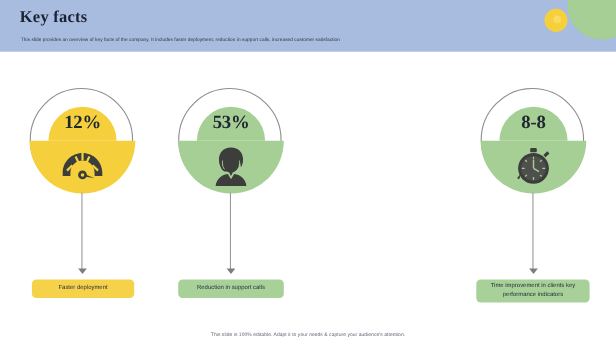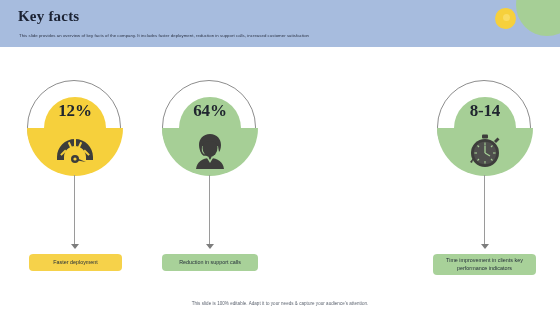--- a/index.html
+++ b/index.html
@@ -217,21 +217,21 @@
       <div class="connector"></div>
       <div class="connector-arrow"></div>
       <div class="pill" style="background:#f6d24a">Faster deployment</div>
     </div>
 
     <div class="fact f1">
       <div class="circle-wrap">
         <div class="outer-ring"></div>
         <div class="bottom-half" style="background:#a6cf96"></div>
         <div class="top-half" style="background:#a6cf96">
-          <div class="value">64%</div>
+          <div class="value">53%</div>
         </div>
         <div class="icon-slot">
           <svg width="34" height="38" viewBox="0 0 34 38">
             <path d="M17 2 C10 2 6 7 6 13 C6 16 7 19 8 20 L9 14 C9 14 13 15 17 15 C21 15 25 14 25 14 L26 20 C27 19 28 16 28 13 C28 7 24 2 17 2 Z" fill="#3d3d3b"></path>
             <ellipse cx="17" cy="16" rx="7.5" ry="9" fill="#3d3d3b"></ellipse>
             <path d="M9 13 C9 13 12 9 17 9 C22 9 25 13 25 13 L25 9 C25 5 21 3 17 3 C13 3 9 5 9 9 Z" fill="#3d3d3b"></path>
             <rect x="15.6" y="23" width="2.8" height="4" fill="#3d3d3b"></rect>
             <path d="M17 26 C9 26 4 30 3 37 L31 37 C30 30 25 26 17 26 Z" fill="#3d3d3b"></path>
             <path d="M14 26 L17 31 L20 26 L18.4 25.6 L17 28 L15.6 25.6 Z" fill="#a6cf96"></path>
             <path d="M8 14 C8 14 7 21 11 23 L15 23" stroke="#3d3d3b" stroke-width="1.7" fill="none"></path>
@@ -243,21 +243,21 @@
       <div class="connector-arrow"></div>
       <div class="pill" style="background:#a8d199">Reduction in support calls</div>
     </div>
 
 
     <div class="fact f3">
       <div class="circle-wrap">
         <div class="outer-ring"></div>
         <div class="bottom-half" style="background:#a6cf96"></div>
         <div class="top-half" style="background:#a6cf96">
-          <div class="value">8-14</div>
+          <div class="value">8-8</div>
         </div>
         <div class="icon-slot">
           <svg width="36" height="36" viewBox="0 0 36 36">
             <rect x="15" y="1.5" width="6" height="4" rx="1" fill="#3d3d3b"></rect>
             <path d="M27 8 L30.5 4.5 L32.5 6.5 L29 10 Z" fill="#3d3d3b"></path>
             <circle cx="18" cy="20" r="14" fill="#3d3d3b"></circle>
             <circle cx="18" cy="20" r="11.2" fill="#4f4f4d"></circle>
             <g stroke="#a6cf96" stroke-width="1.1">
               <line x1="18" y1="9.4" x2="18" y2="12"></line>
               <line x1="18" y1="28" x2="18" y2="30.6"></line>

